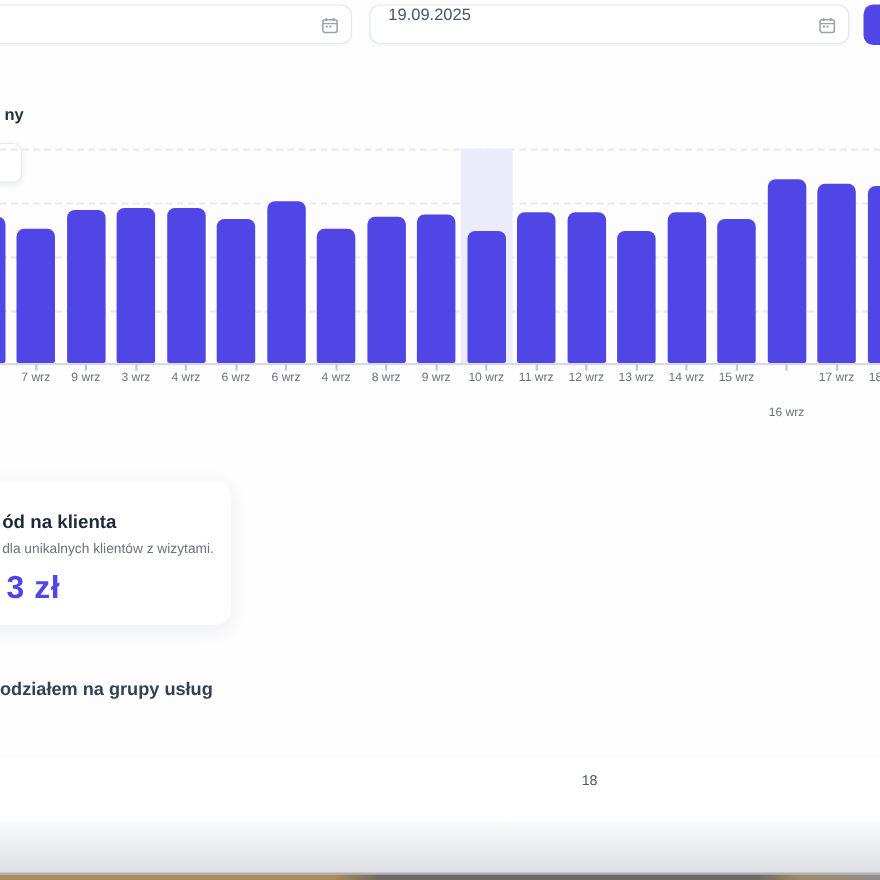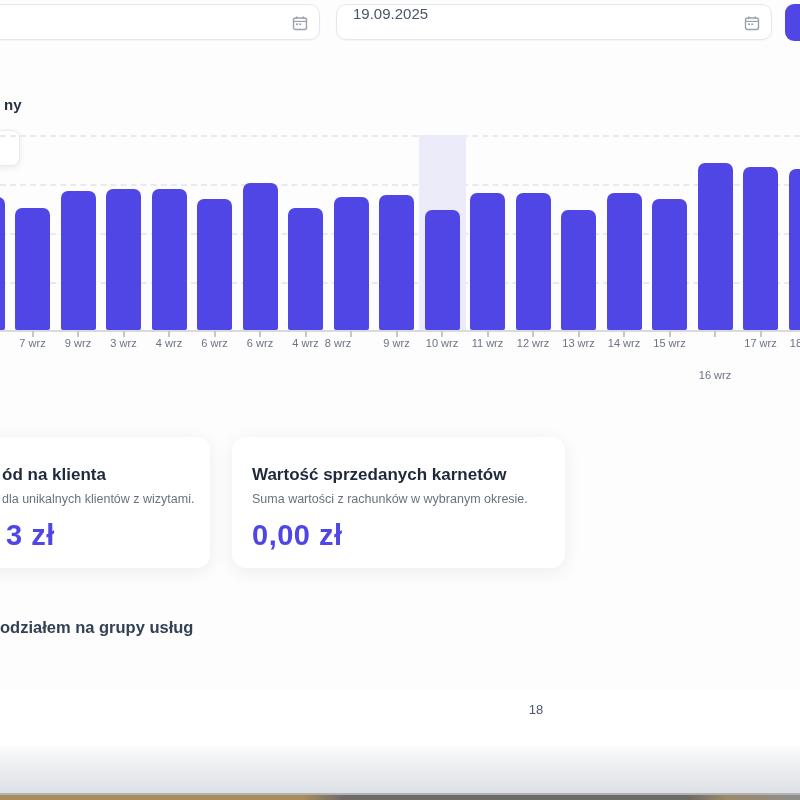--- a/index.html
+++ b/index.html
@@ -160,21 +160,21 @@
       <div class="x-label" style="left: 95.5px;">3 wrz</div>
       <div class="x-tick" style="left: 168px;"></div>
       <div class="x-label" style="left: 141px;">4 wrz</div>
       <div class="x-tick" style="left: 213.5px;"></div>
       <div class="x-label" style="left: 186.5px;">6 wrz</div>
       <div class="x-tick" style="left: 259px;"></div>
       <div class="x-label" style="left: 232px;">6 wrz</div>
       <div class="x-tick" style="left: 304.5px;"></div>
       <div class="x-label" style="left: 277.5px;">4 wrz</div>
       <div class="x-tick" style="left: 350px;"></div>
-      <div class="x-label" style="left: 310px;">8 wrz</div>
+      <div class="x-label" style="left: 323px;">8 wrz</div>
       <div class="x-tick" style="left: 395.5px;"></div>
       <div class="x-label" style="left: 368.5px;">9 wrz</div>
       <div class="x-tick" style="left: 441px;"></div>
       <div class="x-label" style="left: 414px;">10 wrz</div>
       <div class="x-tick" style="left: 486.5px;"></div>
       <div class="x-label" style="left: 459.5px;">11 wrz</div>
       <div class="x-tick" style="left: 532px;"></div>
       <div class="x-label" style="left: 505px;">12 wrz</div>
       <div class="x-tick" style="left: 577.5px;"></div>
       <div class="x-label" style="left: 550.5px;">13 wrz</div>
@@ -188,25 +188,20 @@
       <div class="x-label" style="left: 732.5px;">17 wrz</div>
       <div class="x-label" style="left: 778px;">18 wrz</div>
     </div>
 
   <div class="card" id="card-revenue">
     <div class="card-title" style="margin-left:-60px;padding-left:60px;">ód na klienta</div>
     <div class="card-sub" style="margin-left:-62px;padding-left:62px;">dla unikalnych klientów z wizytami.</div>
     <div class="card-value accent" style="margin-left: -58px; padding-left: 62px; color: rgb(79, 70, 229);">3 zł</div>
   </div>
 
-  <div class="card" id="card-passes">
-    <div class="card-title">Wartość sprzedanych karnetów</div>
-    <div class="card-sub">Suma wartości z rachunków w wybranym okresie.</div>
-    <div class="card-value accent" style="color: rgb(79, 70, 229);">0,00 zł</div>
-  </div>
 
   <div class="section-title">odziałem na grupy usług</div>
 
   <div id="tbl-body">
       <div class="tbl-row">
         <div class="tbl-cell">18</div>
       </div>
     </div>
 
   <div class="window-bottom"></div>

